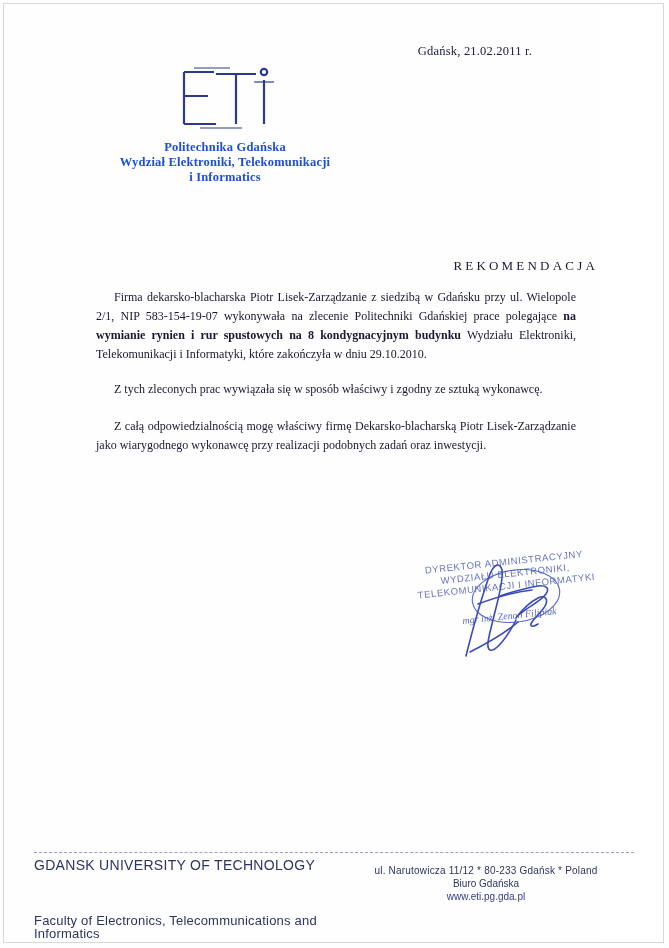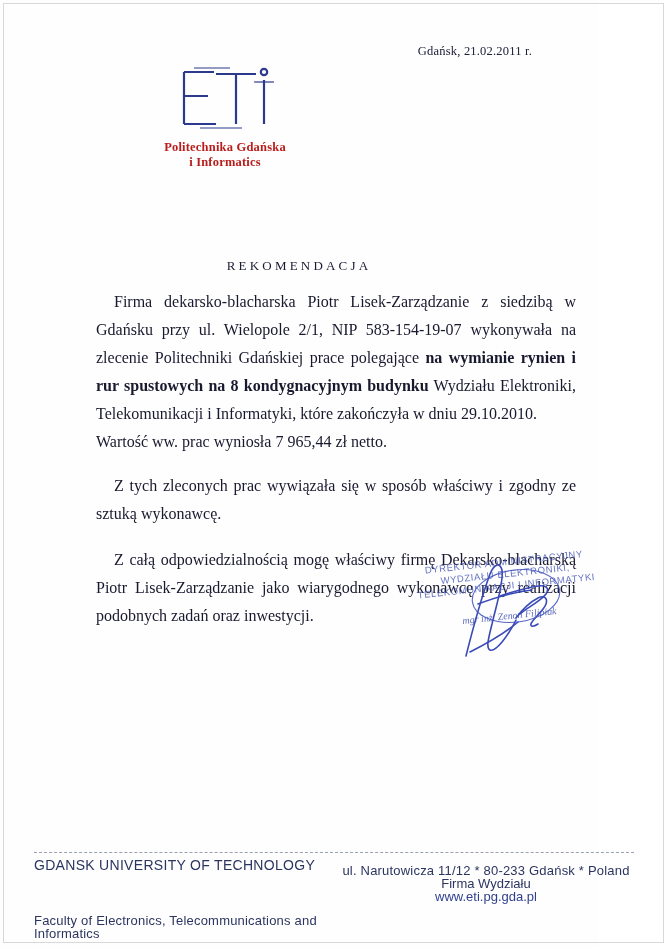--- a/index.html
+++ b/index.html
@@ -52,49 +52,49 @@
   .eti-mark {
     width: 110px;
     height: 72px;
     margin: 0 auto;
     position: relative;
   }
   .eti-mark svg { display: block; }
 
   .univ-lines {
     margin-top: 6px;
-    color: #b91c1c;
+    color: #1d4ed8;
     font-family: "Liberation Serif", serif;
     font-weight: bold;
     font-size: 12.5px;
     line-height: 15px;
     letter-spacing: 0.2px;
   }
   .univ-lines .l1 { font-size: 12.5px; }
   .univ-lines .l2 { font-size: 12.5px; }
   .univ-lines .l3 { font-size: 12.5px; }
 
   
   .doc-title {
     position: absolute;
     left: 0; right: 0;
     top: 258px;
-    text-align: center;
+    text-align: right;
     font-size: 13px;
     letter-spacing: 3.2px;
     color: #1a1a33;
   }
 
   .body-text {
     position: absolute;
     left: 96px;
     top: 288px;
     width: 480px;
-    font-size: 16px;
-    line-height: 28px;
+    font-size: 12px;
+    line-height: 19px;
     color: #18182e;
     text-align: justify;
   }
   .body-text p { margin: 0 0 0 0; }
   .para-1 { text-indent: 18px; }
   .gap-md { height: 16px; }
   .gap-lg { height: 18px; }
   .para-ind { text-indent: 18px; }
   b { font-weight: bold; }
 
@@ -167,21 +167,21 @@
     letter-spacing: 0.2px;
     line-height: 13px;
     margin-top: 42px;
   }
   .footer-right {
     position: absolute;
     left: 300px;
     top: 6px;
     width: 304px;
     text-align: center;
-    font-size: 13px;
+    font-size: 10px;
     line-height: 13px;
     color: #2b3560;
   }
   .footer-right .addr { letter-spacing: .2px; }
   .footer-right .www { color: #2f3f8f; }
 </style>
 </head>
 <body>
 
 <div class="page">
@@ -202,29 +202,29 @@
           <circle cx="94" cy="10" r="3.2"></circle>
 
           <path d="M24 6 L60 6" stroke-width="1.2"></path>
           <path d="M30 66 L72 66" stroke-width="1.2"></path>
           <path d="M84 20 L104 20" stroke-width="1.2"></path>
         </g>
       </svg>
     </div>
     <div class="univ-lines">
       <div class="l1">Politechnika Gdańska</div>
+      <div class="l2">Wydział Elektroniki, Telekomunikacji</div>
       <div class="l3">i Informatics</div>
     </div>
   </div>
 
   <div class="doc-title">REKOMENDACJA</div>
 
   <div class="body-text">
     <p class="para-1"><span>Firma dekarsko-blacharska Piotr Lisek-Zarządzanie z siedzibą w Gdańsku przy ul. Wielopole 2/1, NIP 583-154-19-07 wykonywała na zlecenie Politechniki Gdańskiej prace polegające </span><b>na wymianie rynien i rur spustowych na 8 kondygnacyjnym budynku</b><span> Wydziału Elektroniki, Telekomunikacji i Informatyki, które zakończyła w dniu 29.10.2010.</span></p>
-    <p>Wartość ww. prac wyniosła 7 965,44 zł netto.</p>
     <div class="gap-md"></div>
     <p class="para-ind">Z tych zleconych prac wywiązała się w sposób  właściwy i zgodny ze sztuką wykonawcę.</p>
     <div class="gap-lg"></div>
     <p class="para-ind">Z całą odpowiedzialnością mogę właściwy firmę Dekarsko-blacharską Piotr Lisek-Zarządzanie jako wiarygodnego wykonawcę przy realizacji podobnych zadań oraz inwestycji.</p>
   </div>
 
   <div class="stamp">
     <div class="s-line">DYREKTOR ADMINISTRACYJNY</div>
     <div class="s-line">WYDZIAŁU ELEKTRONIKI,</div>
     <div class="s-line">TELEKOMUNIKACJI I INFORMATYKI</div>
@@ -247,17 +247,17 @@
   </div>
 
   <div class="footer-rule"></div>
   <div class="footer">
     <div class="footer-left">
       <div class="f1">GDANSK UNIVERSITY OF TECHNOLOGY</div>
       <div class="f2">Faculty of Electronics, Telecommunications and Informatics</div>
     </div>
     <div class="footer-right">
       <div class="addr">ul. Narutowicza 11/12    *    80-233  Gdańsk  *    Poland</div>
-      <div>Firma Wydziału</div>
+      <div>Biuro Gdańska</div>
       <div class="www">www.eti.pg.gda.pl</div>
     </div>
   </div>
 </div>
 
 </body></html>

